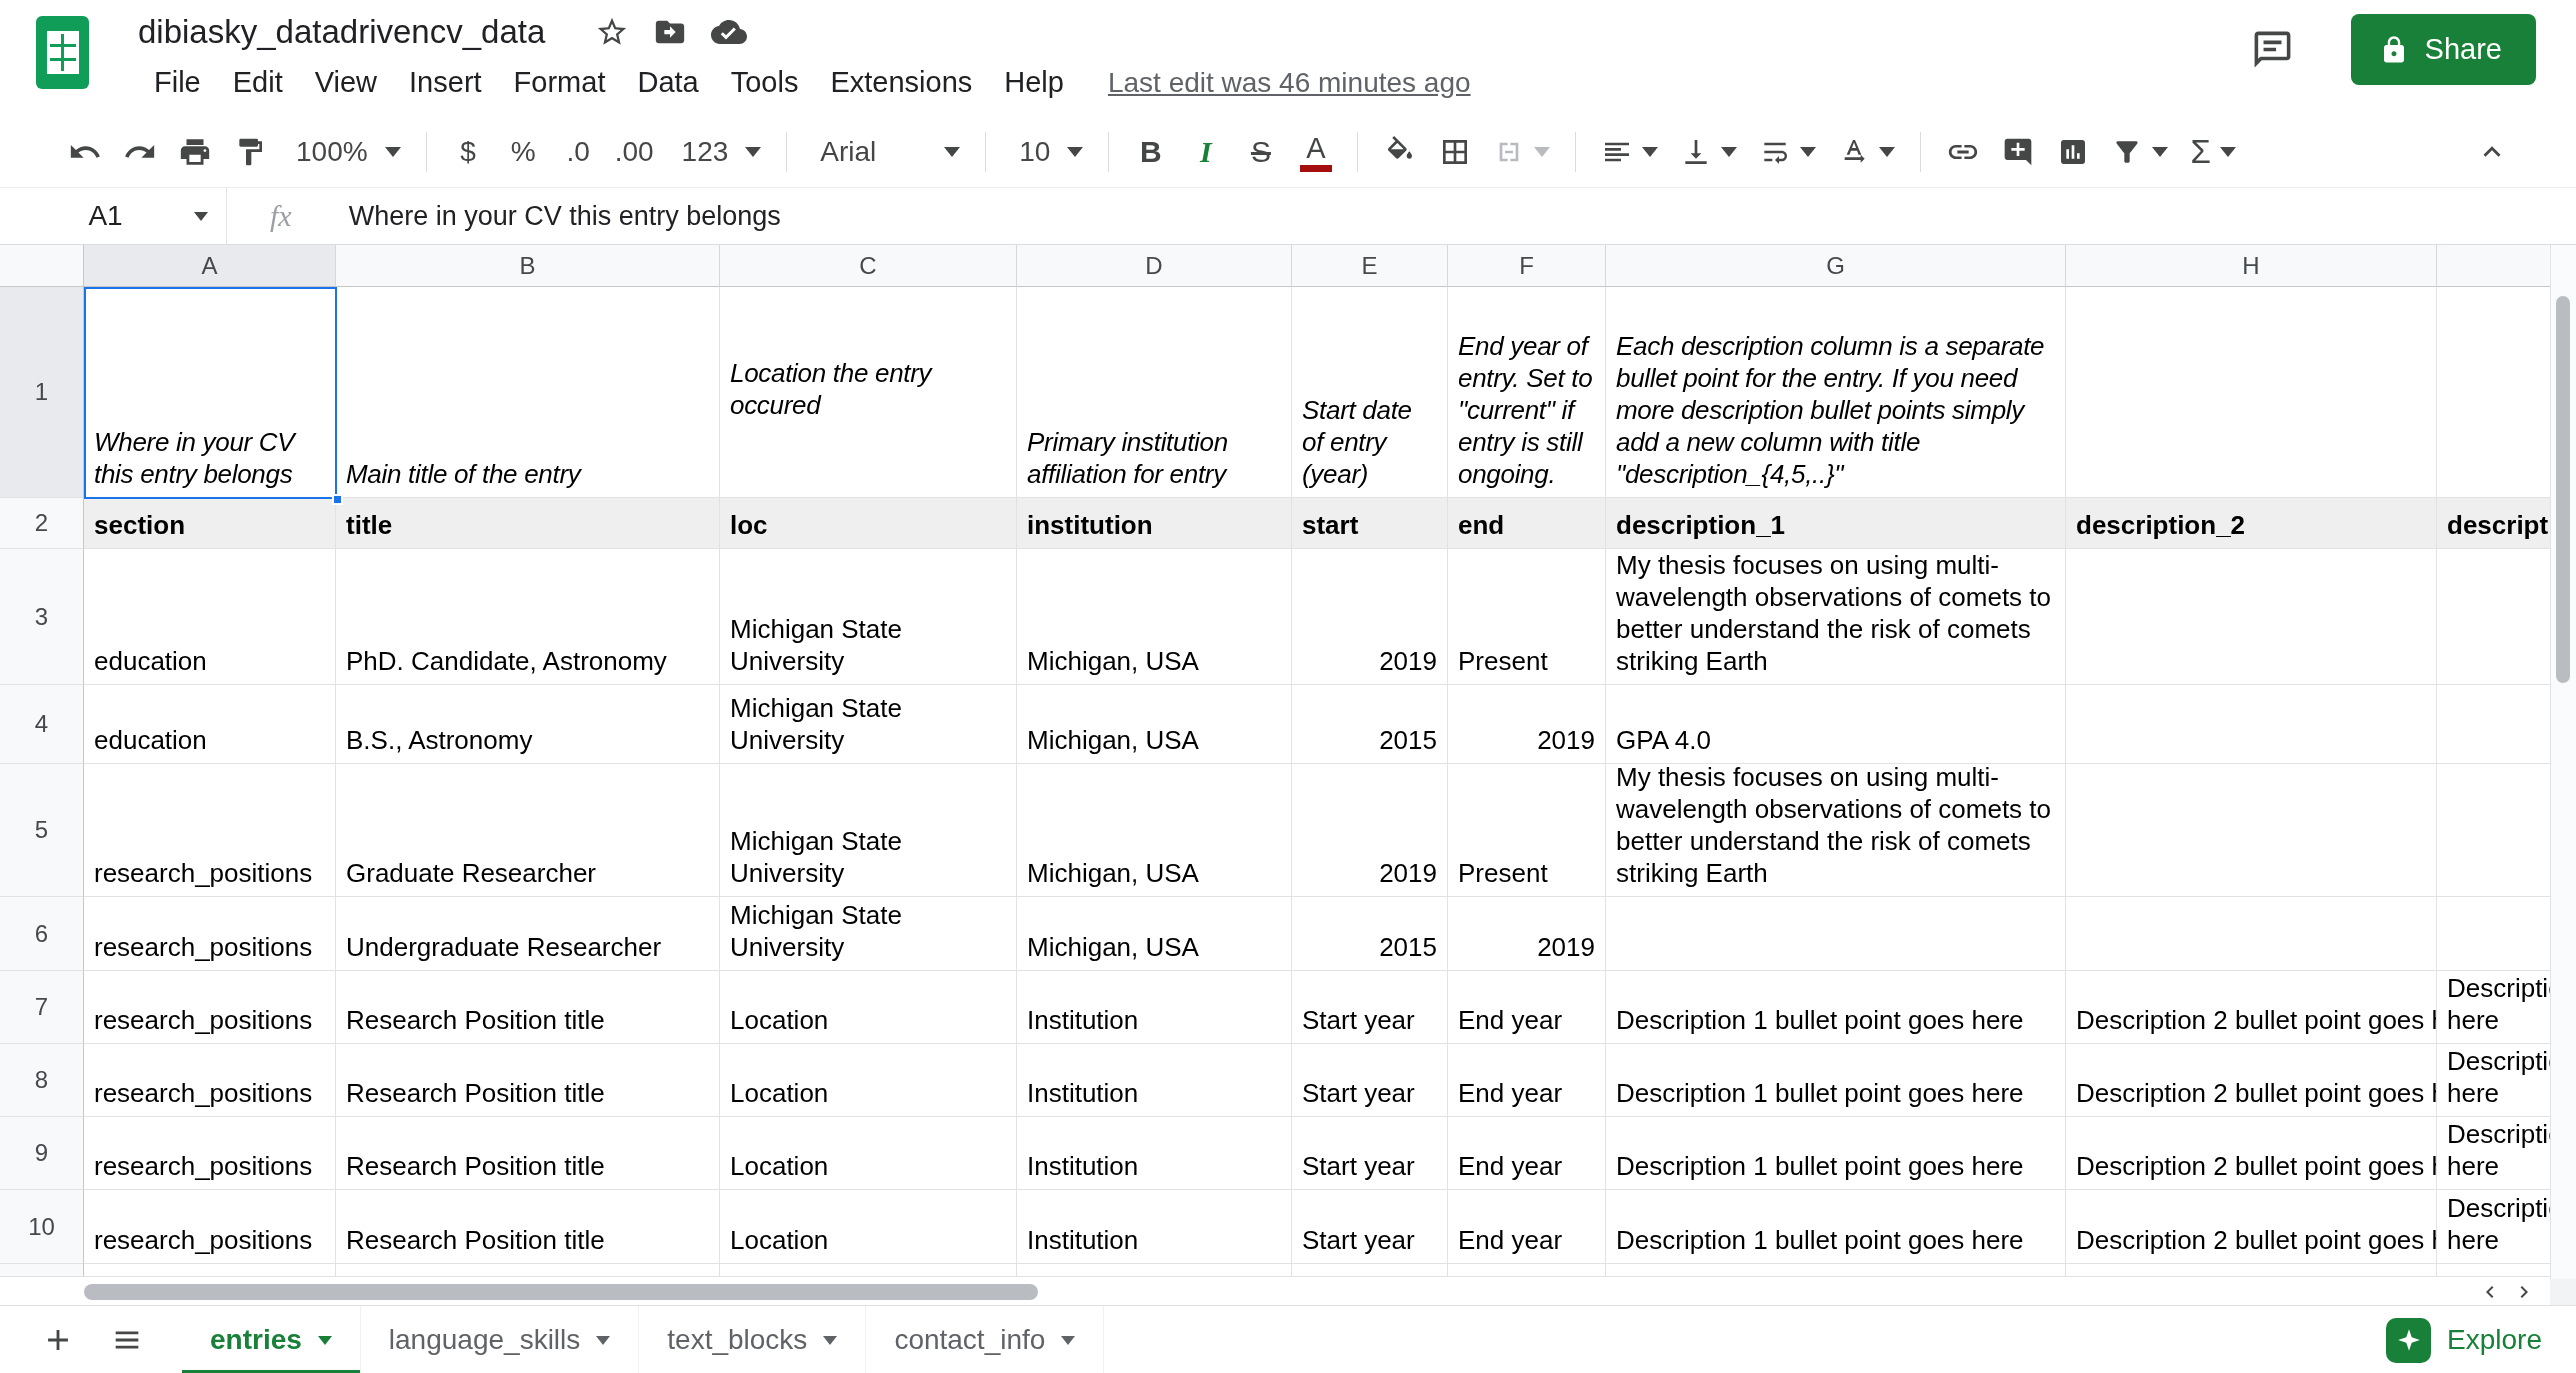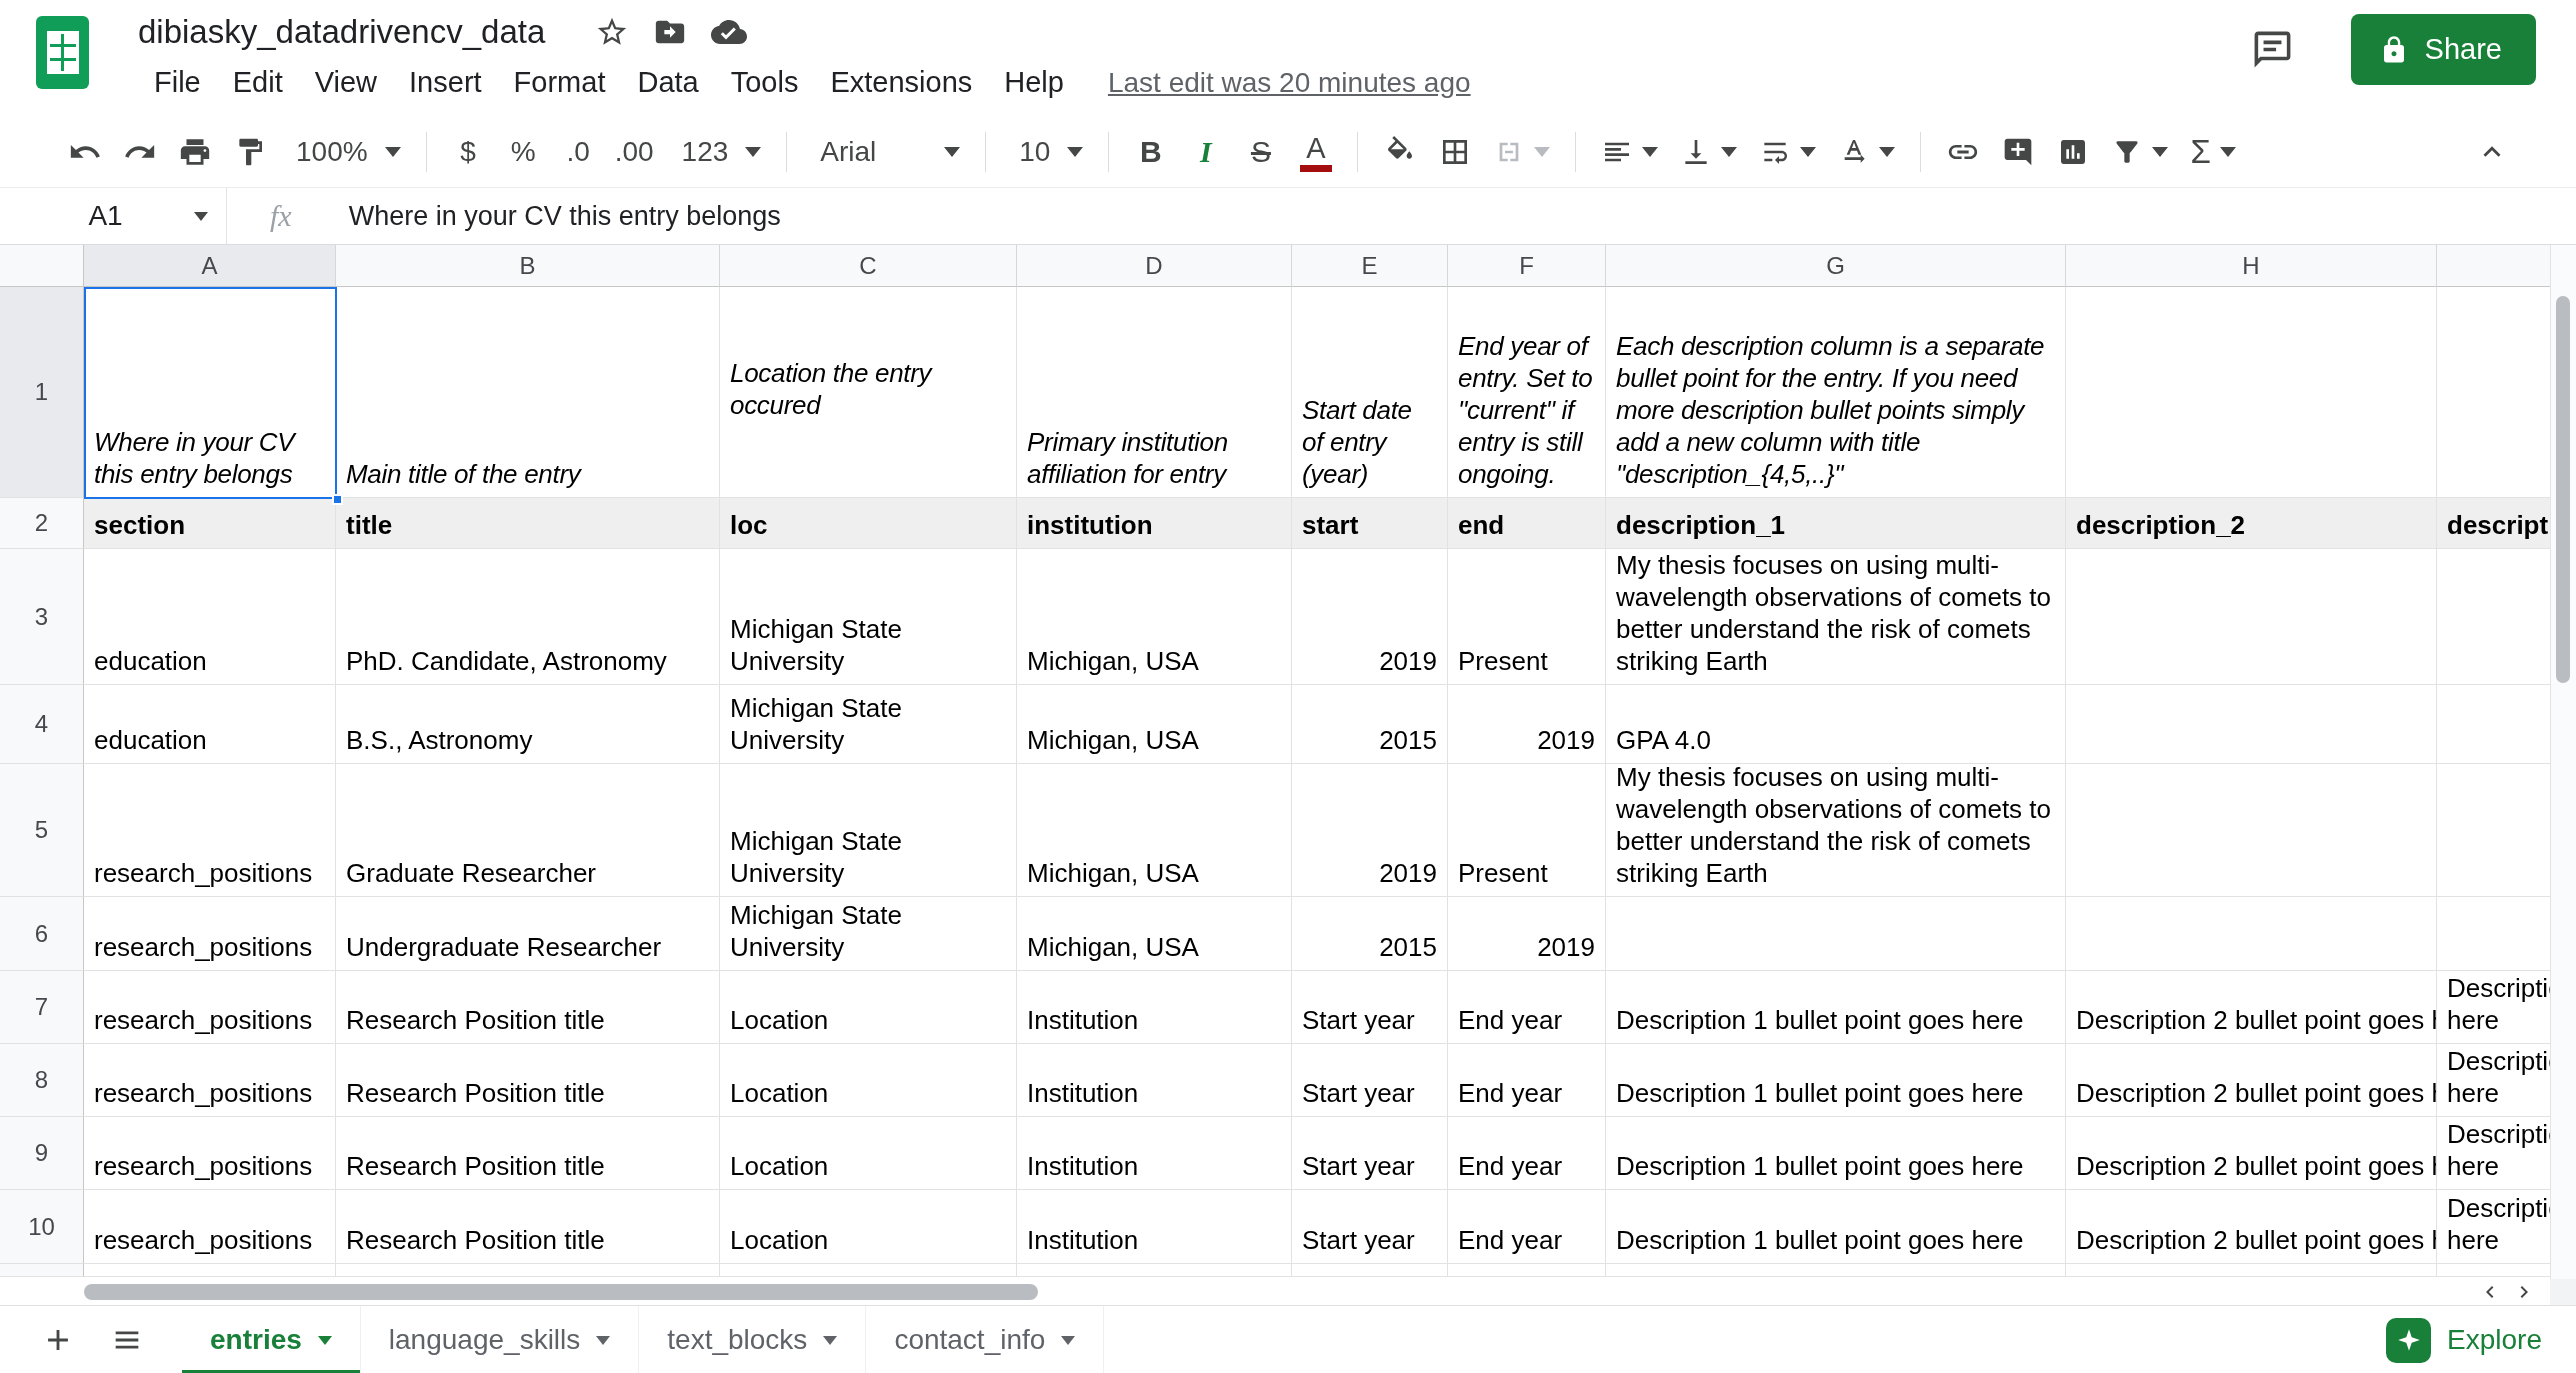--- a/index.html
+++ b/index.html
@@ -129,21 +129,21 @@
       <div id="menu-row">
         <span class="menu-item">File</span>
         <span class="menu-item">Edit</span>
         <span class="menu-item">View</span>
         <span class="menu-item">Insert</span>
         <span class="menu-item">Format</span>
         <span class="menu-item">Data</span>
         <span class="menu-item">Tools</span>
         <span class="menu-item">Extensions</span>
         <span class="menu-item">Help</span>
-        <span id="last-edit">Last edit was 20 minutes ago</span>
+        <span id="last-edit">Last edit was 46 minutes ago</span>
       </div>
     </div>
     <div id="topbar-right">
       <span id="comment-btn">
           <svg width="43" height="43" viewBox="0 0 24 24" class="ic">
             <path d="M20 2H4c-1.1 0-2 .9-2 2v18l4-4h14c1.1 0 2-.9 2-2V4c0-1.1-.9-2-2-2zm0 14H5.2L4 17.2V4h16v12z"></path>
             <path d="M7 7h10v2H7zm0 4h7v2H7z"></path>
           </svg>
         </span>
       <div id="share-btn">

